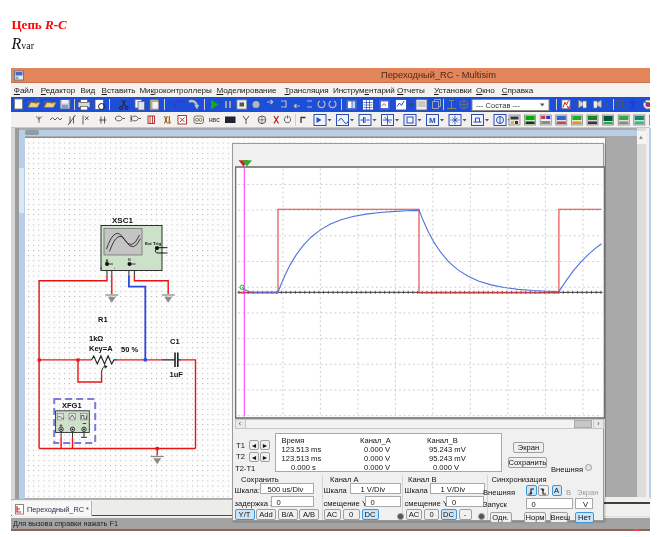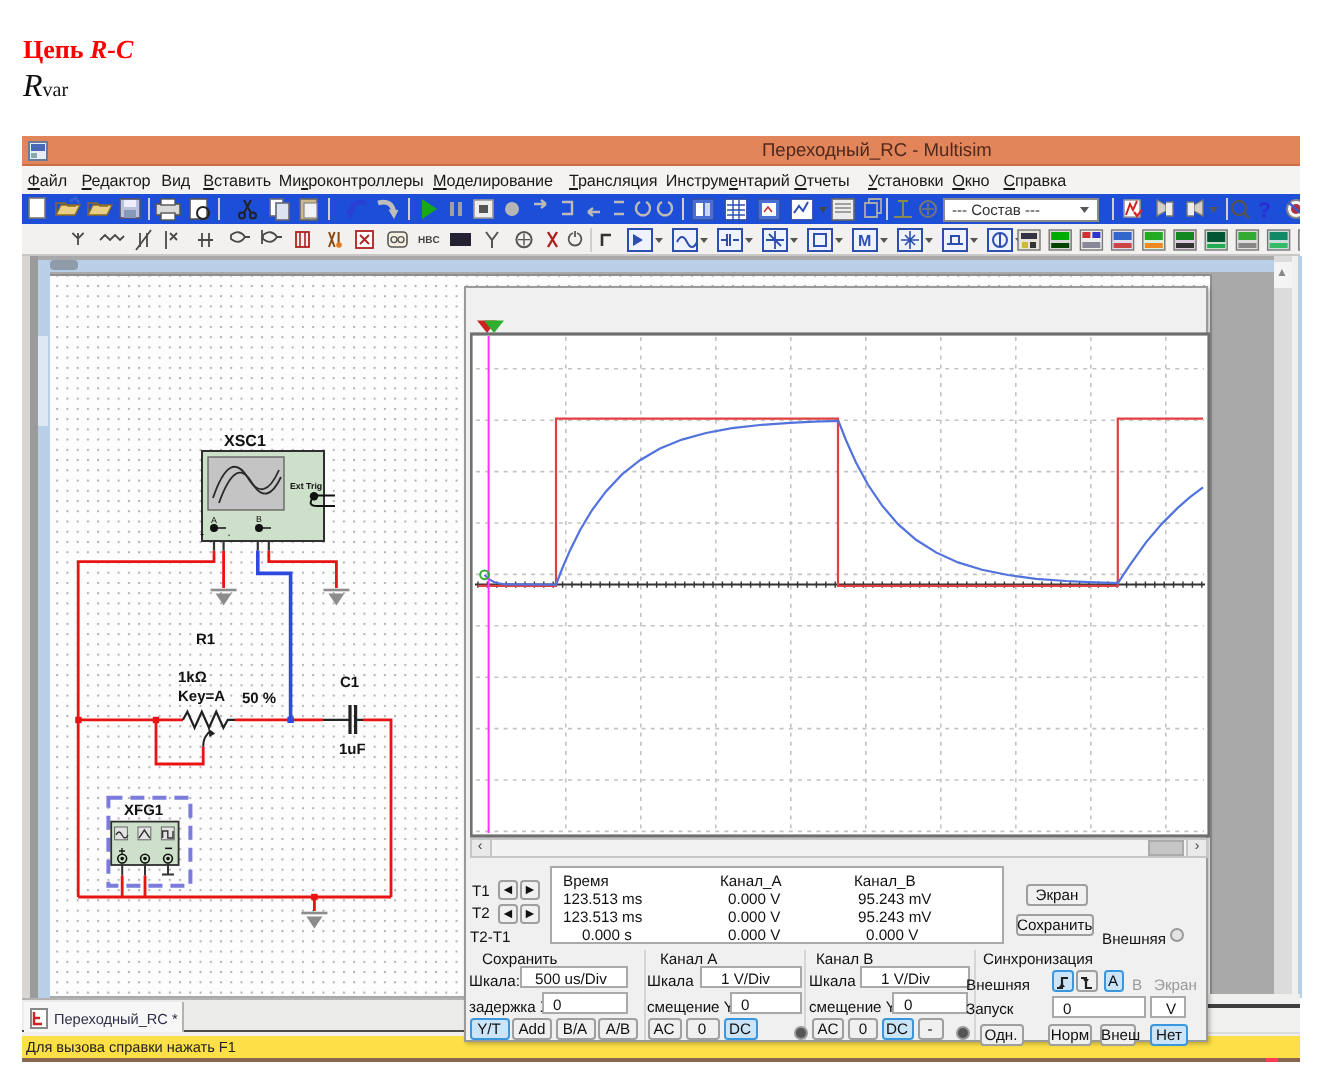--- a/index.html
+++ b/index.html
@@ -29,21 +29,21 @@
 #sheet{position:absolute;left:13.5px;top:8.5px;width:581px;height:361px;overflow:hidden;background:#fdfdfd;border:1px solid #8f8f8f;border-left:none;border-bottom:none;}
 #wrgray{position:absolute;left:594.5px;top:8.5px;width:31px;height:361px;background:#a9a9a9;}
 #vscroll{position:absolute;left:625.5px;top:0;width:9px;height:100%;background:#dcdcdc;}
 #vsbtn{position:absolute;left:0;top:3px;width:9px;height:13px;background:#f4f4f4;color:#888;font-size:6px;text-align:center;line-height:12px;}
 #wgap{position:absolute;left:634.5px;top:0;width:3px;height:100%;background:#f0f0f0;}
 #wblue{position:absolute;left:637.5px;top:0;width:2.5px;height:100%;background:#b9cfe8;}
 
 #tabs{position:absolute;left:0;top:431px;width:100%;height:17px;background:#ececea;border-top:1px solid #b5b3b1;border-bottom:1.5px solid #4c4c4c;}
 #tab1{position:absolute;left:1px;top:1px;width:80px;height:15px;background:#f7f7f7;border-right:1px solid #b5b3b1;font-size:7.3px;color:#2f2f48;white-space:nowrap;}
 #tab1 .tx{position:absolute;left:15px;top:3.5px;}
-#status{position:absolute;left:0;top:449.5px;width:100%;height:11px;background:#fde047;font-size:7.3px;color:#222;}
+#status{position:absolute;left:0;top:449.5px;width:100%;height:11px;background:#a3a3a3;font-size:7.3px;color:#222;}
 #status .tx{position:absolute;left:2px;top:1px;}
 #wbot{position:absolute;left:0;top:460.5px;width:100%;height:2.5px;background:#8a6552;}
 #wbotr{position:absolute;left:622px;top:460.5px;width:6px;height:2.5px;background:#ff3b55;}
 
 #dlg{position:absolute;left:232px;top:142.8px;width:372px;height:378.5px;background:#f0f0f0;border:1px solid #9a9a9a;box-shadow:1px 1px 2px rgba(0,0,0,0.25);}
 #dttl{position:absolute;left:0;top:0;width:100%;height:17px;background:#f0f0f0;border-bottom:1px solid #ababab;}
 #dttl .tx{position:absolute;left:189px;top:3px;font-size:8.3px;color:#333;}
 #dclose{position:absolute;right:3px;top:0;width:18px;height:10px;background:#c5c5c5;color:#fafafa;font-size:8px;line-height:9px;text-align:center;}
 .inbox{background:#fff;border:1px solid #a9a9a9;position:absolute;font-size:7.6px;color:#111;}
 .btn{position:absolute;background:#f0f0f0;border:1px solid #9f9f9f;border-radius:2px;font-size:7.6px;color:#111;text-align:center;}

